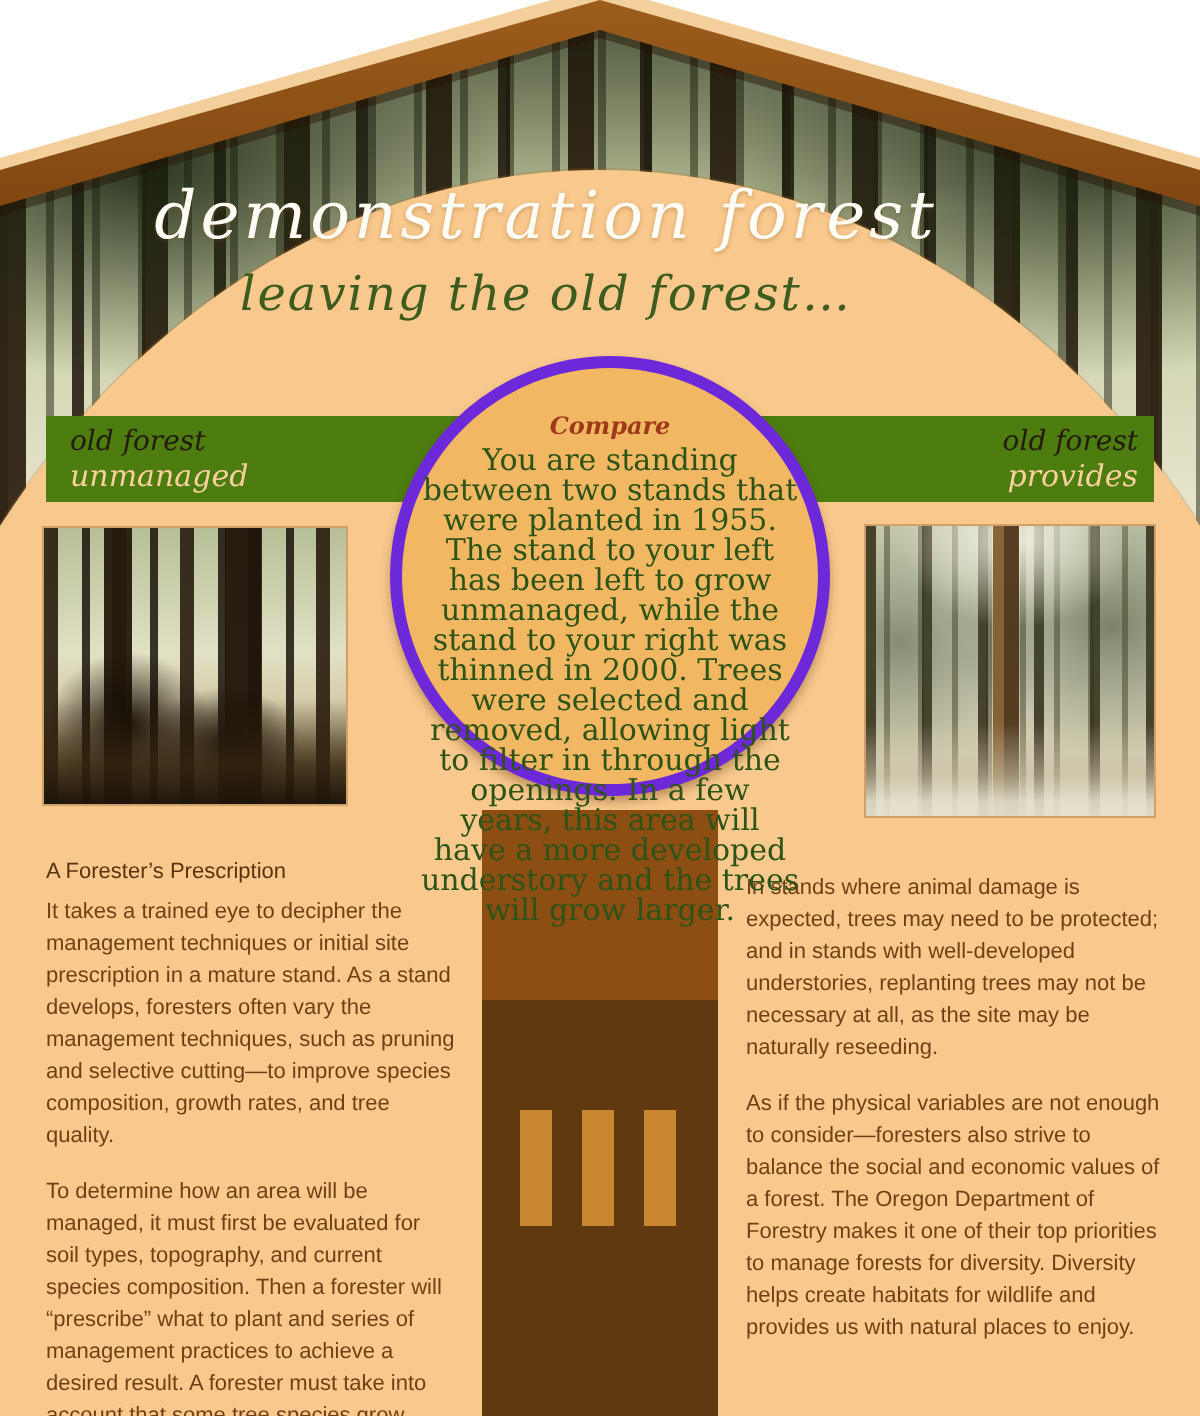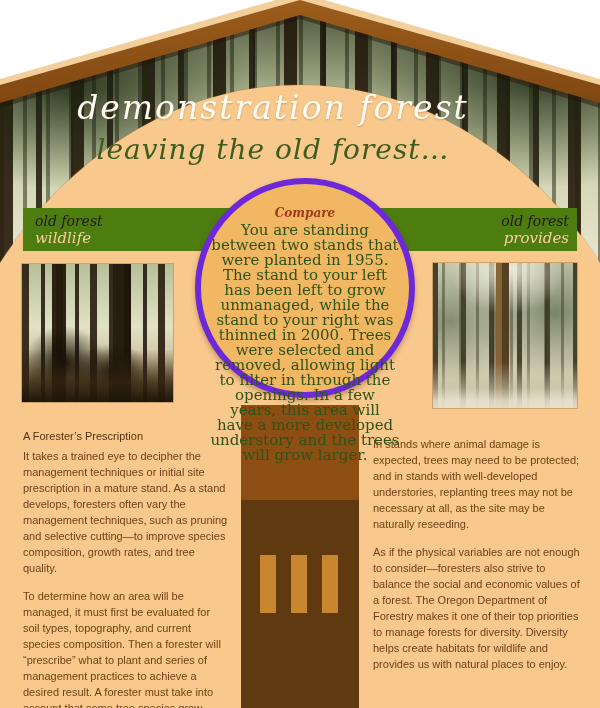--- a/index.html
+++ b/index.html
@@ -33,21 +33,21 @@
   
   .arch{position:absolute;left:-80px;top:85px;width:760px;height:922px;z-index:2;
     border-radius:50%;background:#f8c88d;box-shadow:0 0 0 1px rgba(180,110,40,0.25);}
 
   
   .title-block{position:absolute;left:0;top:88px;width:546px;text-align:center;z-index:6;}
   .title{font-family:"DejaVu Serif","Liberation Serif",serif;font-style:italic;
     font-size:33px;color:#fffdf6;letter-spacing:2px;
     text-shadow:0 1px 2px rgba(130,80,20,0.35);}
   .subtitle{margin-top:6px;font-family:"DejaVu Serif","Liberation Serif",serif;font-style:italic;
-    font-size:28px;color:#3d5c1e;letter-spacing:1px;}
+    font-size:24px;color:#3d5c1e;letter-spacing:1px;}
 
   
   .band{position:absolute;left:23px;top:208px;width:554px;height:43px;z-index:5;
     background:#4d7c0f;display:flex;justify-content:space-between;}
   .stand-label{font-family:"DejaVu Serif","Liberation Serif",serif;font-style:italic;
     line-height:17px;padding-top:5px;}
   .stand-label.left{text-align:left;padding-left:12px;}
   .stand-label.right{text-align:right;padding-right:8px;}
   .stand-line1{font-size:14px;color:#241a10;}
   .stand-line2{font-size:15px;color:#f9d09e;}
@@ -109,21 +109,21 @@
   <div class="roof-shadow"></div>
 
   <div class="title-block">
     <div class="title">demonstration forest</div>
     <div class="subtitle">leaving the old forest…</div>
   </div>
 
   <div class="band">
     <div class="stand-label left">
       <div class="stand-line1">old forest</div>
-      <div class="stand-line2">wildlife</div>
+      <div class="stand-line2">unmanaged</div>
     </div>
     <div class="stand-label right">
       <div class="stand-line1">old forest</div>
       <div class="stand-line2">provides</div>
     </div>
   </div>
 
   <div class="compare-circle">
     <div class="compare-heading">Compare</div>
     <div class="compare-text">You are standing between two stands that were planted in 1955. The stand to your left has been left to grow unmanaged, while the stand to your right was thinned in 2000. Trees were selected and removed, allowing light to filter in through the openings. In a few years, this area will have a more developed understory and the trees will grow larger.</div>

